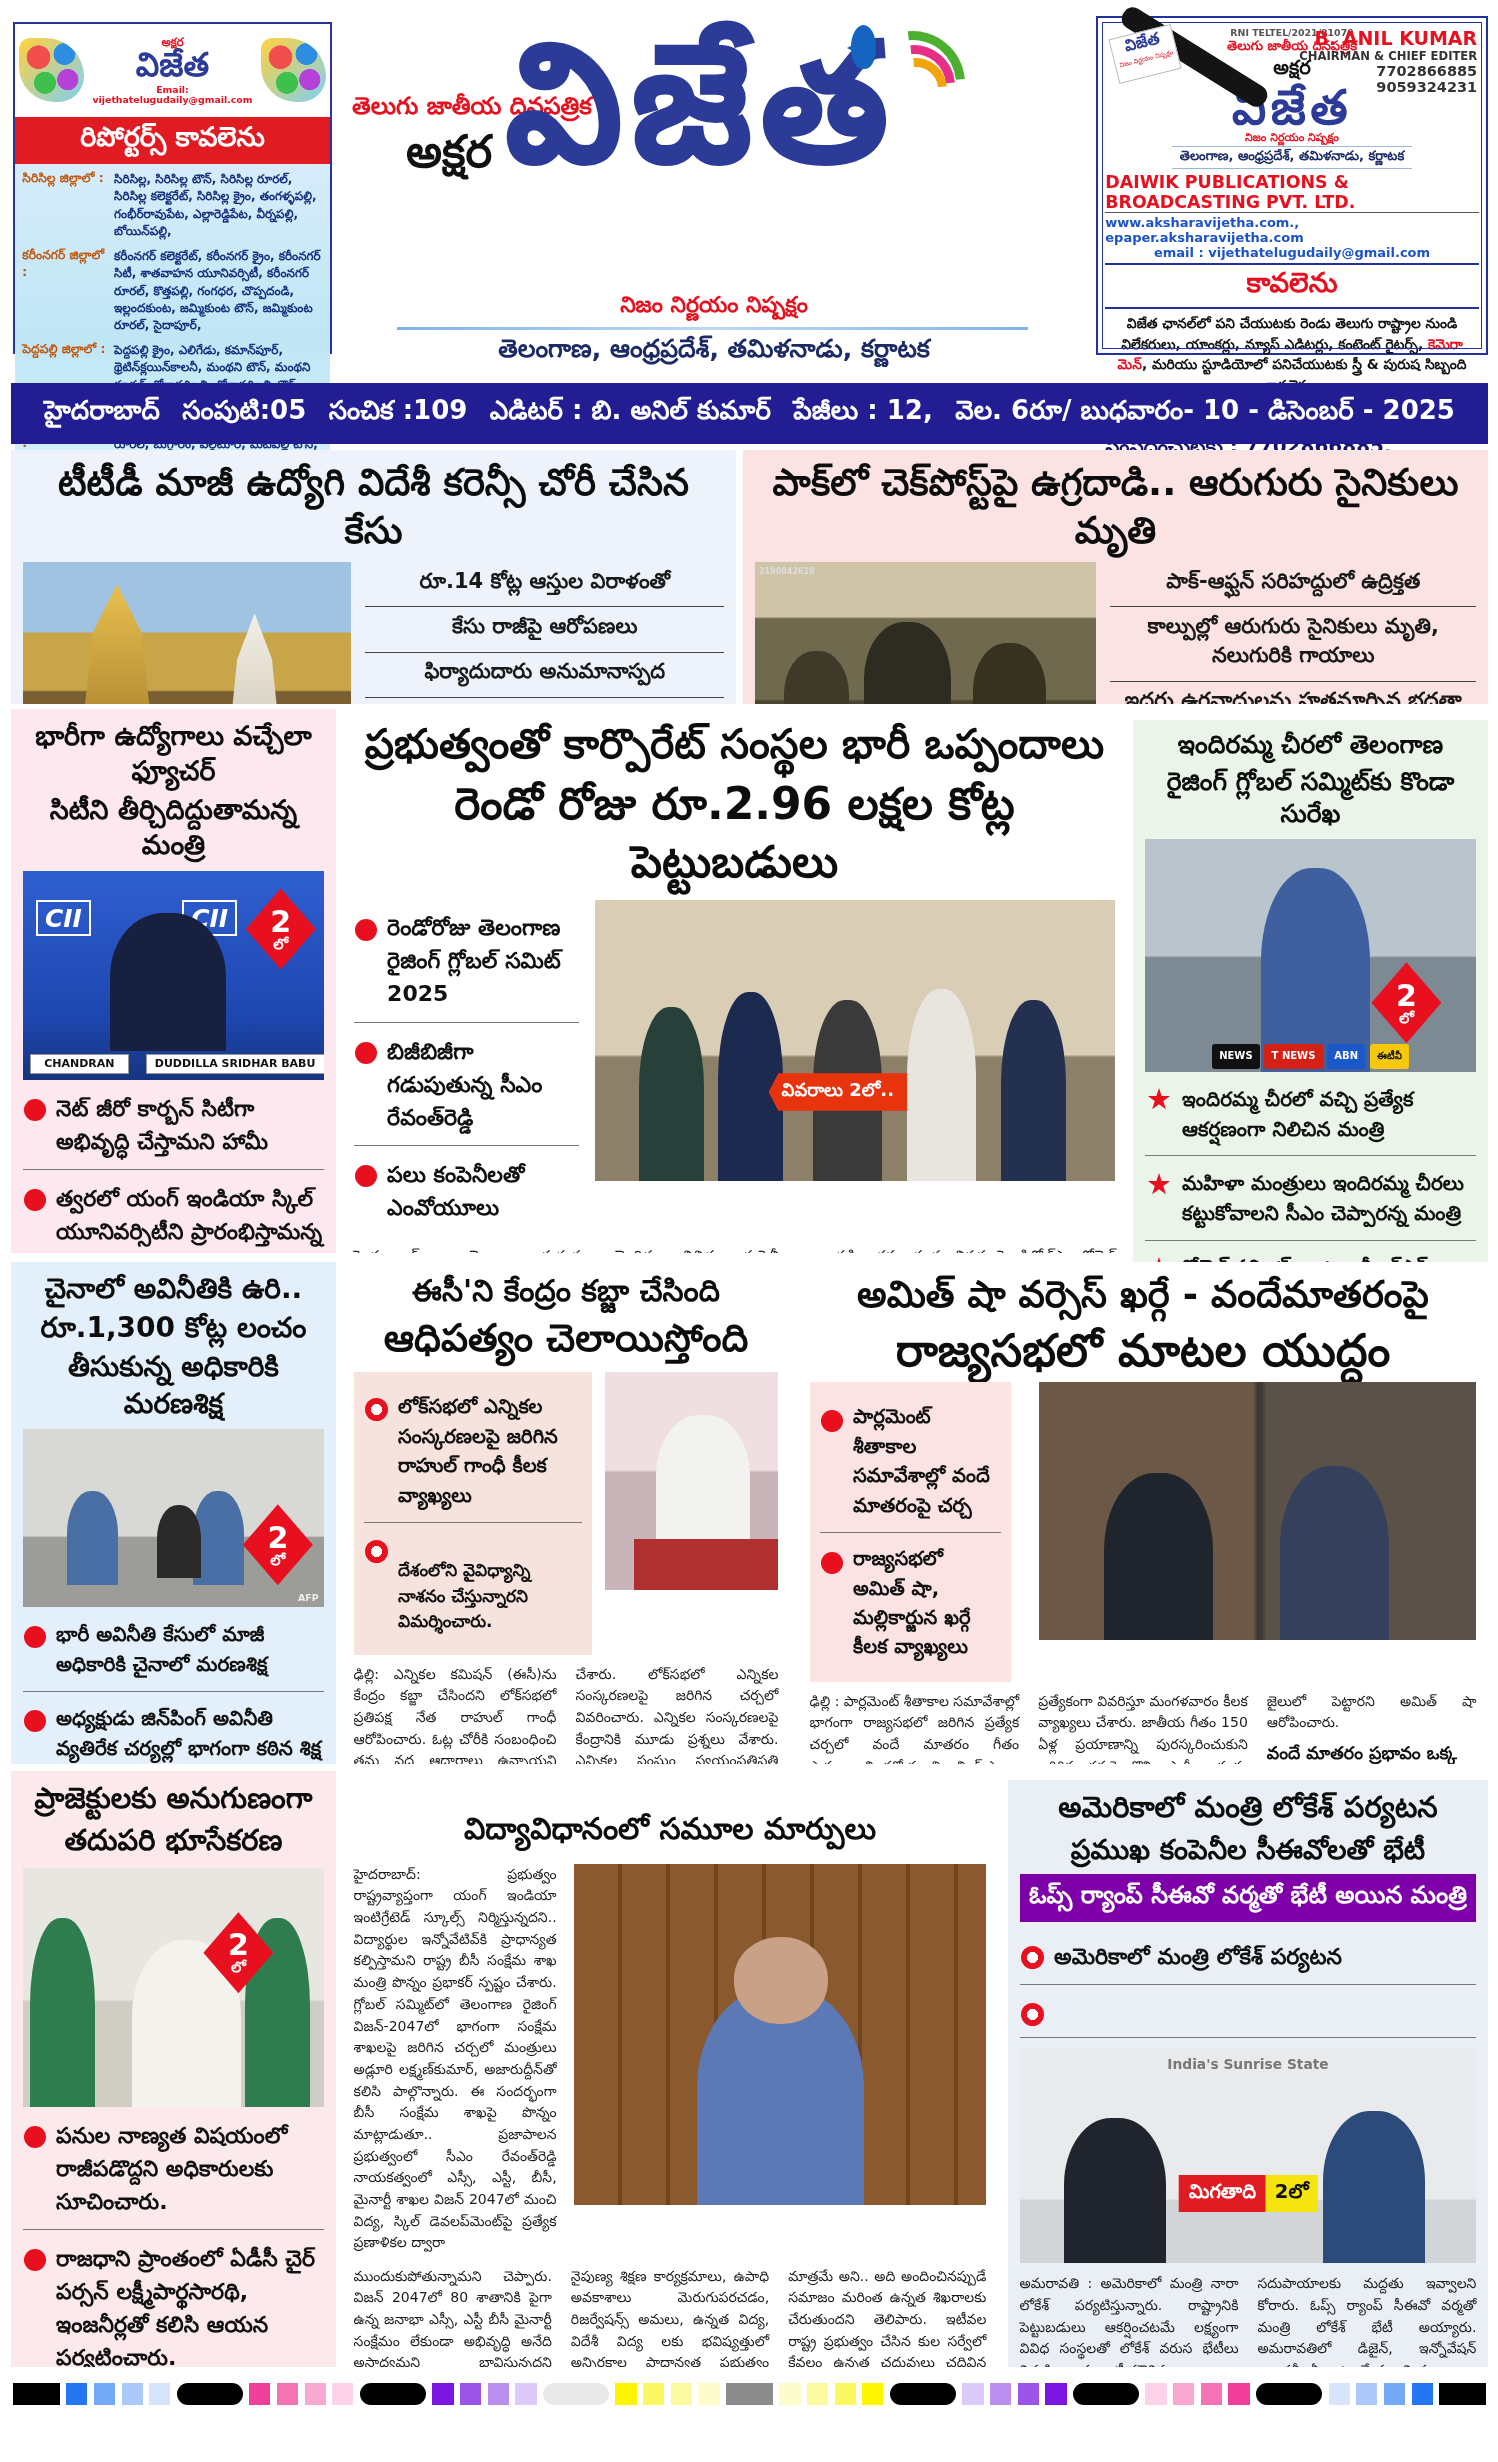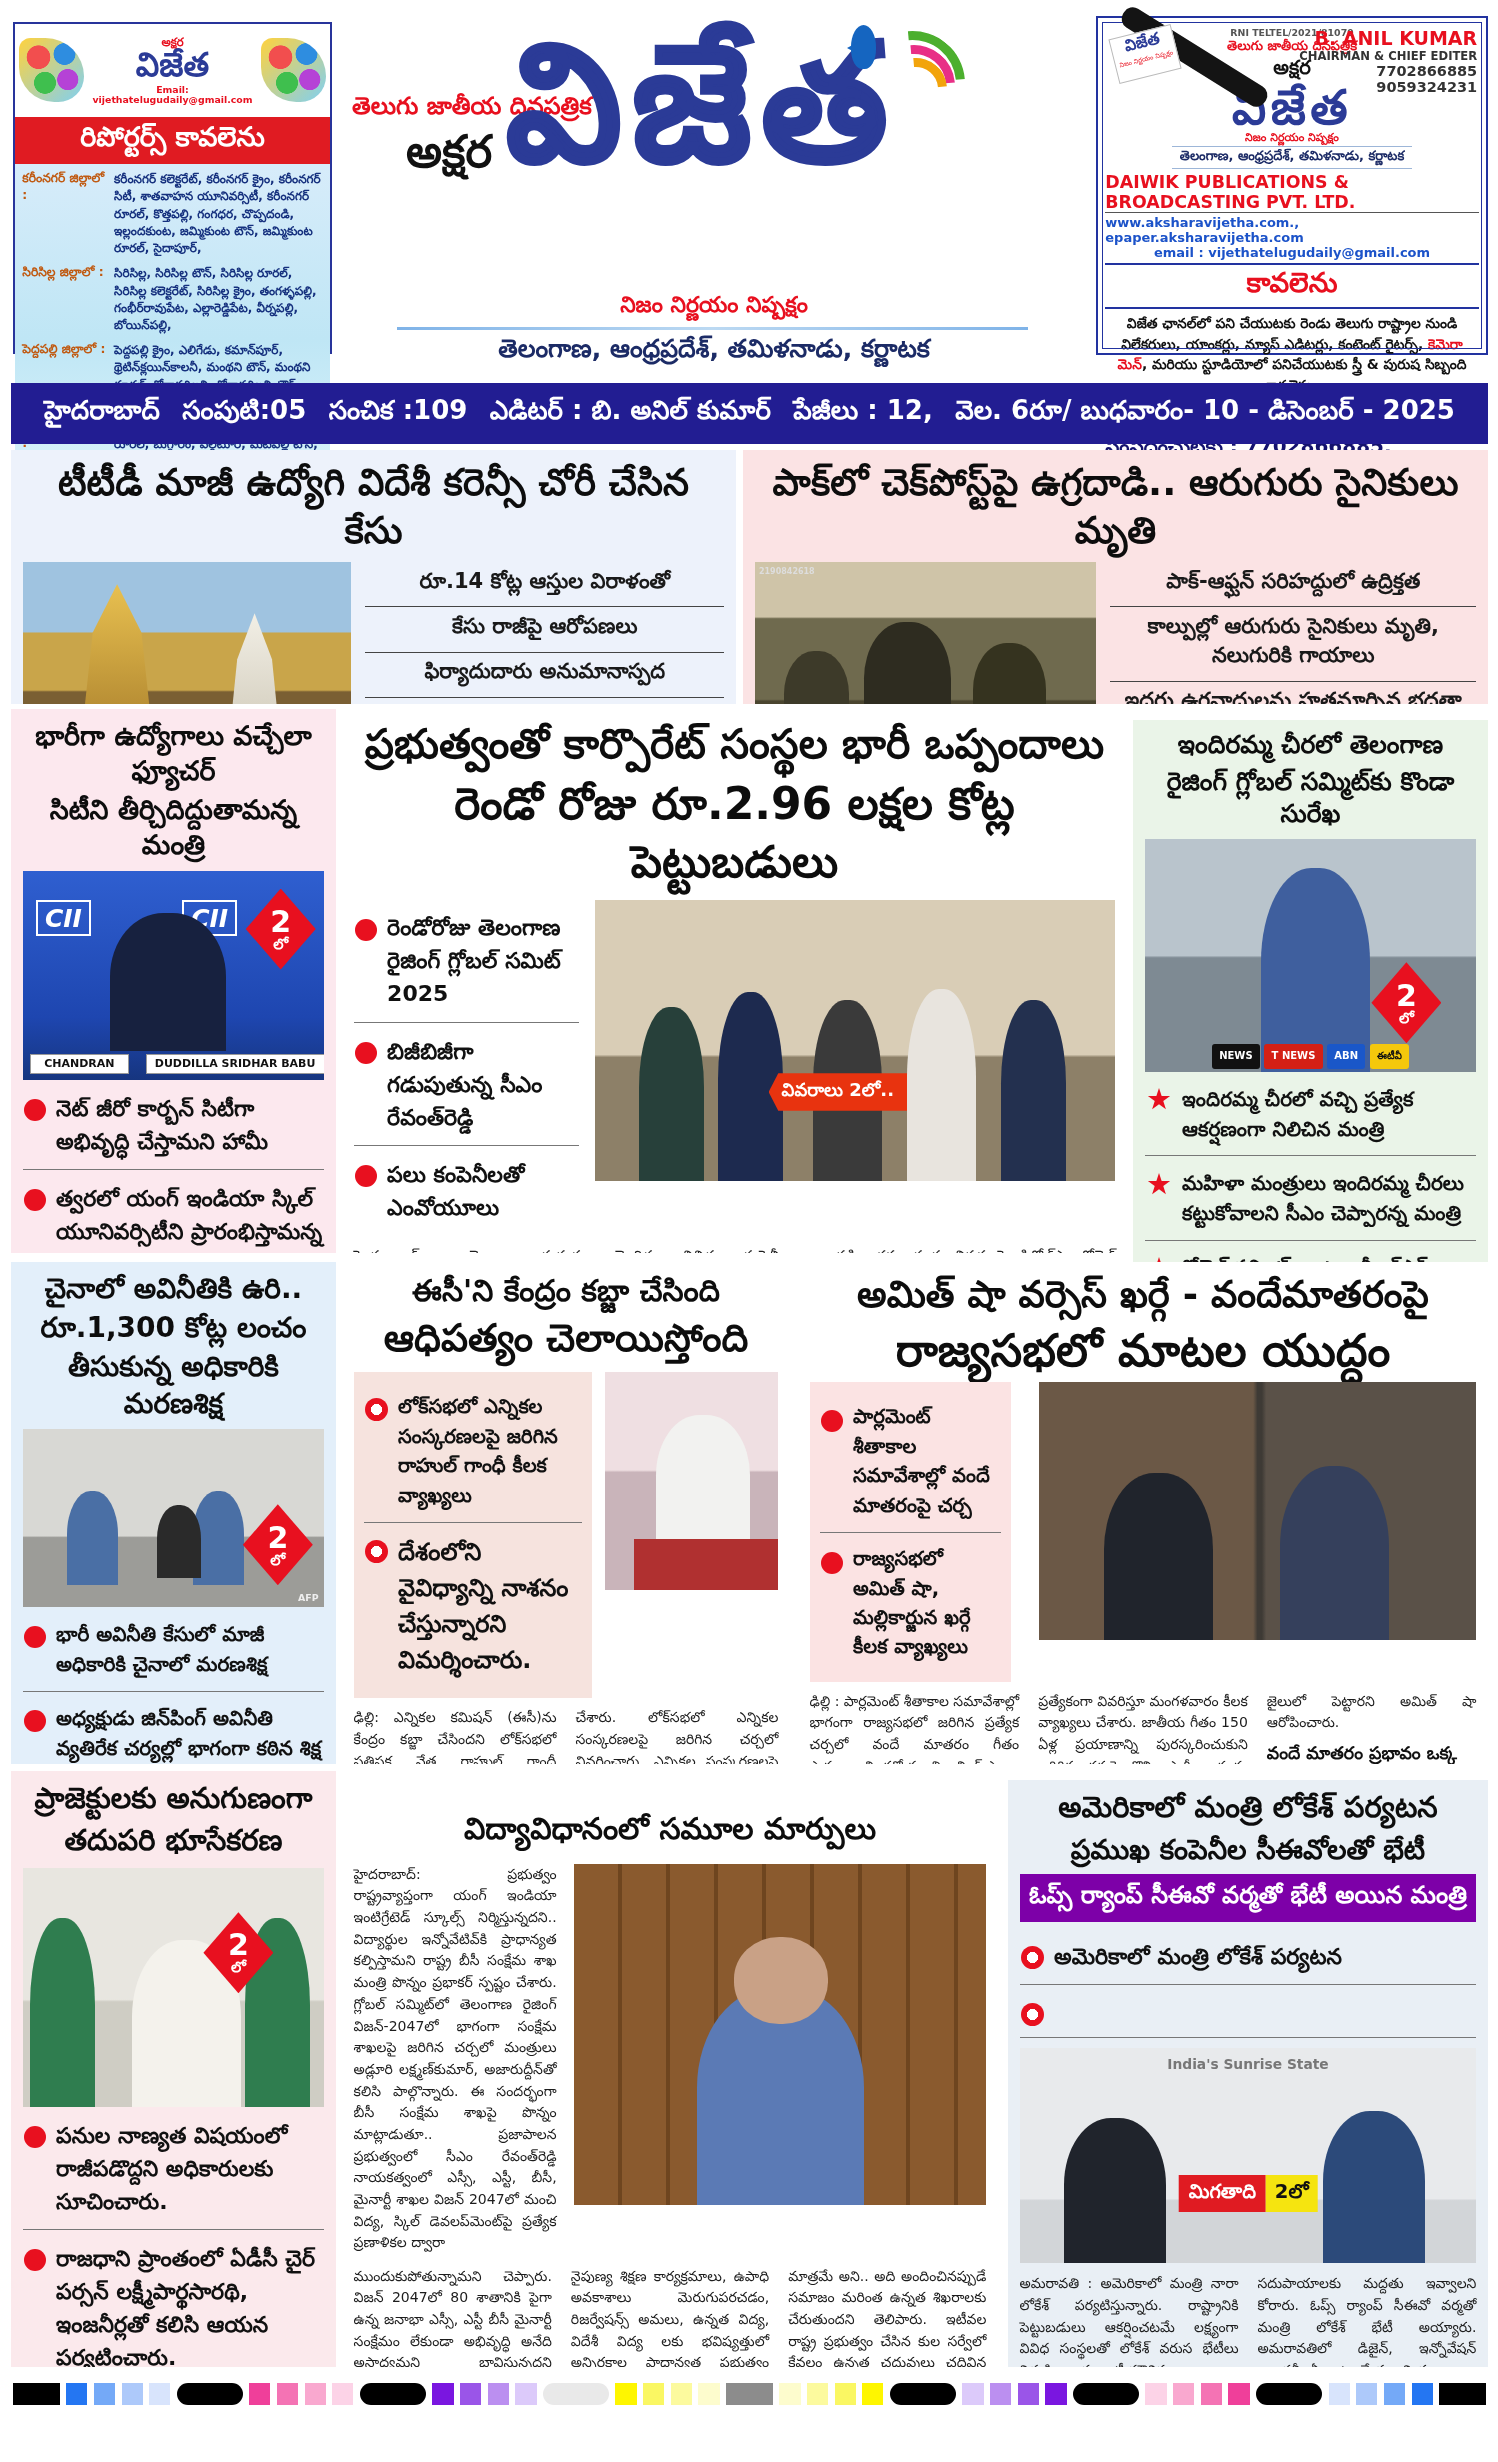--- a/index.html
+++ b/index.html
@@ -111,26 +111,26 @@
       <div class="lad-logo">
         <span class="k">అక్షర</span>
         <span class="t">విజేత</span>
         <span class="e">Email: vijethatelugudaily@gmail.com</span>
       </div>
       <div class="map-blob"></div>
     </div>
     <div class="lad-banner">రిపోర్టర్స్ కావలెను</div>
     <div class="lad-body">
       <div class="lad-row">
+        <div class="lad-label">సిరిసిల్ల జిల్లాలో :</div>
+        <div class="lad-text">సిరిసిల్ల, సిరిసిల్ల టౌన్, సిరిసిల్ల రూరల్, సిరిసిల్ల కలెక్టరేట్, సిరిసిల్ల క్రైం, తంగళ్ళపల్లి, గంభీర్‌రావుపేట, ఎల్లారెడ్డిపేట, వీర్నపల్లి, బోయిన్‌పల్లి,</div>
+      </div>
+      <div class="lad-row">
         <div class="lad-label">కరీంనగర్ జిల్లాలో :</div>
         <div class="lad-text">కరీంనగర్ కలెక్టరేట్, కరీంనగర్ క్రైం, కరీంనగర్ సిటీ, శాతవాహన యూనివర్సిటీ, కరీంనగర్ రూరల్, కొత్తపల్లి, గంగధర, చొప్పదండి, ఇల్లందకుంట, జమ్మికుంట టౌన్, జమ్మికుంట రూరల్, సైదాపూర్,</div>
-      </div>
-      <div class="lad-row">
-        <div class="lad-label">సిరిసిల్ల జిల్లాలో :</div>
-        <div class="lad-text">సిరిసిల్ల, సిరిసిల్ల టౌన్, సిరిసిల్ల రూరల్, సిరిసిల్ల కలెక్టరేట్, సిరిసిల్ల క్రైం, తంగళ్ళపల్లి, గంభీర్‌రావుపేట, ఎల్లారెడ్డిపేట, వీర్నపల్లి, బోయిన్‌పల్లి,</div>
       </div>
       <div class="lad-row">
         <div class="lad-label">పెద్దపల్లి జిల్లాలో :</div>
         <div class="lad-text">పెద్దపల్లి క్రైం, ఎలిగేడు, కమాన్‌పూర్, థ్రెటిన్‌క్లయిన్‌కాలనీ, మంథని టౌన్, మంథని రూరల్, గోదావరిఖని, గోదావరిఖని టౌన్, గోదావరిఖని క్రైం, గోదావరిఖని రూరల్,</div>
       </div>
       <div class="lad-row">
         <div class="lad-label">జగిత్యాల జిల్లాలో :</div>
         <div class="lad-text">జగిత్యాల రూరల్, జగిత్యాల క్రైం, ధర్మపురి రూరల్, బుగ్గారం, వెల్గటూర్, మెట్‌పల్లి టౌన్, మేడిపల్లి,</div>
       </div>
     </div>
@@ -352,21 +352,21 @@
     <div class="hl" style="font-size:30px;">ఈసీ'ని కేంద్రం కబ్జా చేసింది</div>
     <div class="hl h-blue" style="font-size:38px;margin-top:4.4px;">ఆధిపత్యం చెలాయిస్తోంది</div>
     <div style="display:flex;gap:13px;margin-top:8.7px;">
       <div style="flex:0 0 218px;background:#f6e3de;padding:8.7px 10px;">
         <div class="bullet">
             <span class="ring"></span>
             <span class="btxt" style="font-size:19.6px;">లోక్‌సభలో ఎన్నికల సంస్కరణలపై జరిగిన రాహుల్ గాంధీ కీలక వ్యాఖ్యలు</span>
           </div>
         <div class="bullet">
             <span class="ring"></span>
-            <span class="btxt" style="font-size:24px;">దేశంలోని వైవిధ్యాన్ని నాశనం చేస్తున్నారని విమర్శించారు.</span>
+            <span class="btxt" style="font-size:17px;margin-top:24px;">దేశంలోని వైవిధ్యాన్ని నాశనం చేస్తున్నారని విమర్శించారు.</span>
           </div>
       </div>
       <div class="photo" style="flex:1;height:218px;background:linear-gradient(180deg,#efdfe2 0 45%,#c9b4ba 46%);">
         <div class="sil" style="left:51px;bottom:44px;width:94px;height:131px;background:#f2f2f0;"></div>
         <div class="abs" style="left:29px;bottom:0;width:160px;height:51px;background:#b03030;"></div>
       </div>
     </div>
     <div class="cols" style="margin-top:8.7px;">
       <div class="body" style="font-size:14px;">ఢిల్లి: ఎన్నికల కమిషన్ (ఈసీ)ను కేంద్రం కబ్జా చేసిందని లోక్‌సభలో ప్రతిపక్ష నేత రాహుల్ గాంధీ ఆరోపించారు. ఓట్ల చోరీకి సంబంధించి తమ వద్ద ఆధారాలు ఉన్నాయని చెప్పారు. ఆరెస్సెస్ వాదులకు సమానత్వంపై నమ్మకం లేదన్నారు. దేశంలోని వైవిధ్యాన్ని నాశనం చేస్తున్నారని విమర్శించారు. ఎన్నికల సంస్కరణల అంశంపై లోక్‌సభలో ఆయన ప్రసంగిస్తూ పలు వ్యాఖ్యలు</div>
       <div class="body" style="font-size:14px;"><span>చేశారు. లోక్‌సభలో ఎన్నికల సంస్కరణలపై జరిగిన చర్చలో వివరించారు. ఎన్నికల సంస్కరణలపై కేంద్రానికి మూడు ప్రశ్నలు వేశారు. ఎన్నికల సంఘం స్వయంప్రతిపత్తి ఎందుకు బలహీనపడుతోంది? దాని స్వతంత్రతను నిర్ధారించే యంత్రాంగాలను ప్రభుత్వం పునరుద్ధరిస్తుందా? సర్ ప్రక్రియపై అనేక రాష్ట్రాల నుంచి ఫిర్యాదులు అందుతున్న సమయంలో.. ఓటర్ల జాబితాను తారుమారు చేయకుండా నిరోధించడానికి ఎలాంటి చర్యలు తీసుకుంటున్నారు? </span></div>

